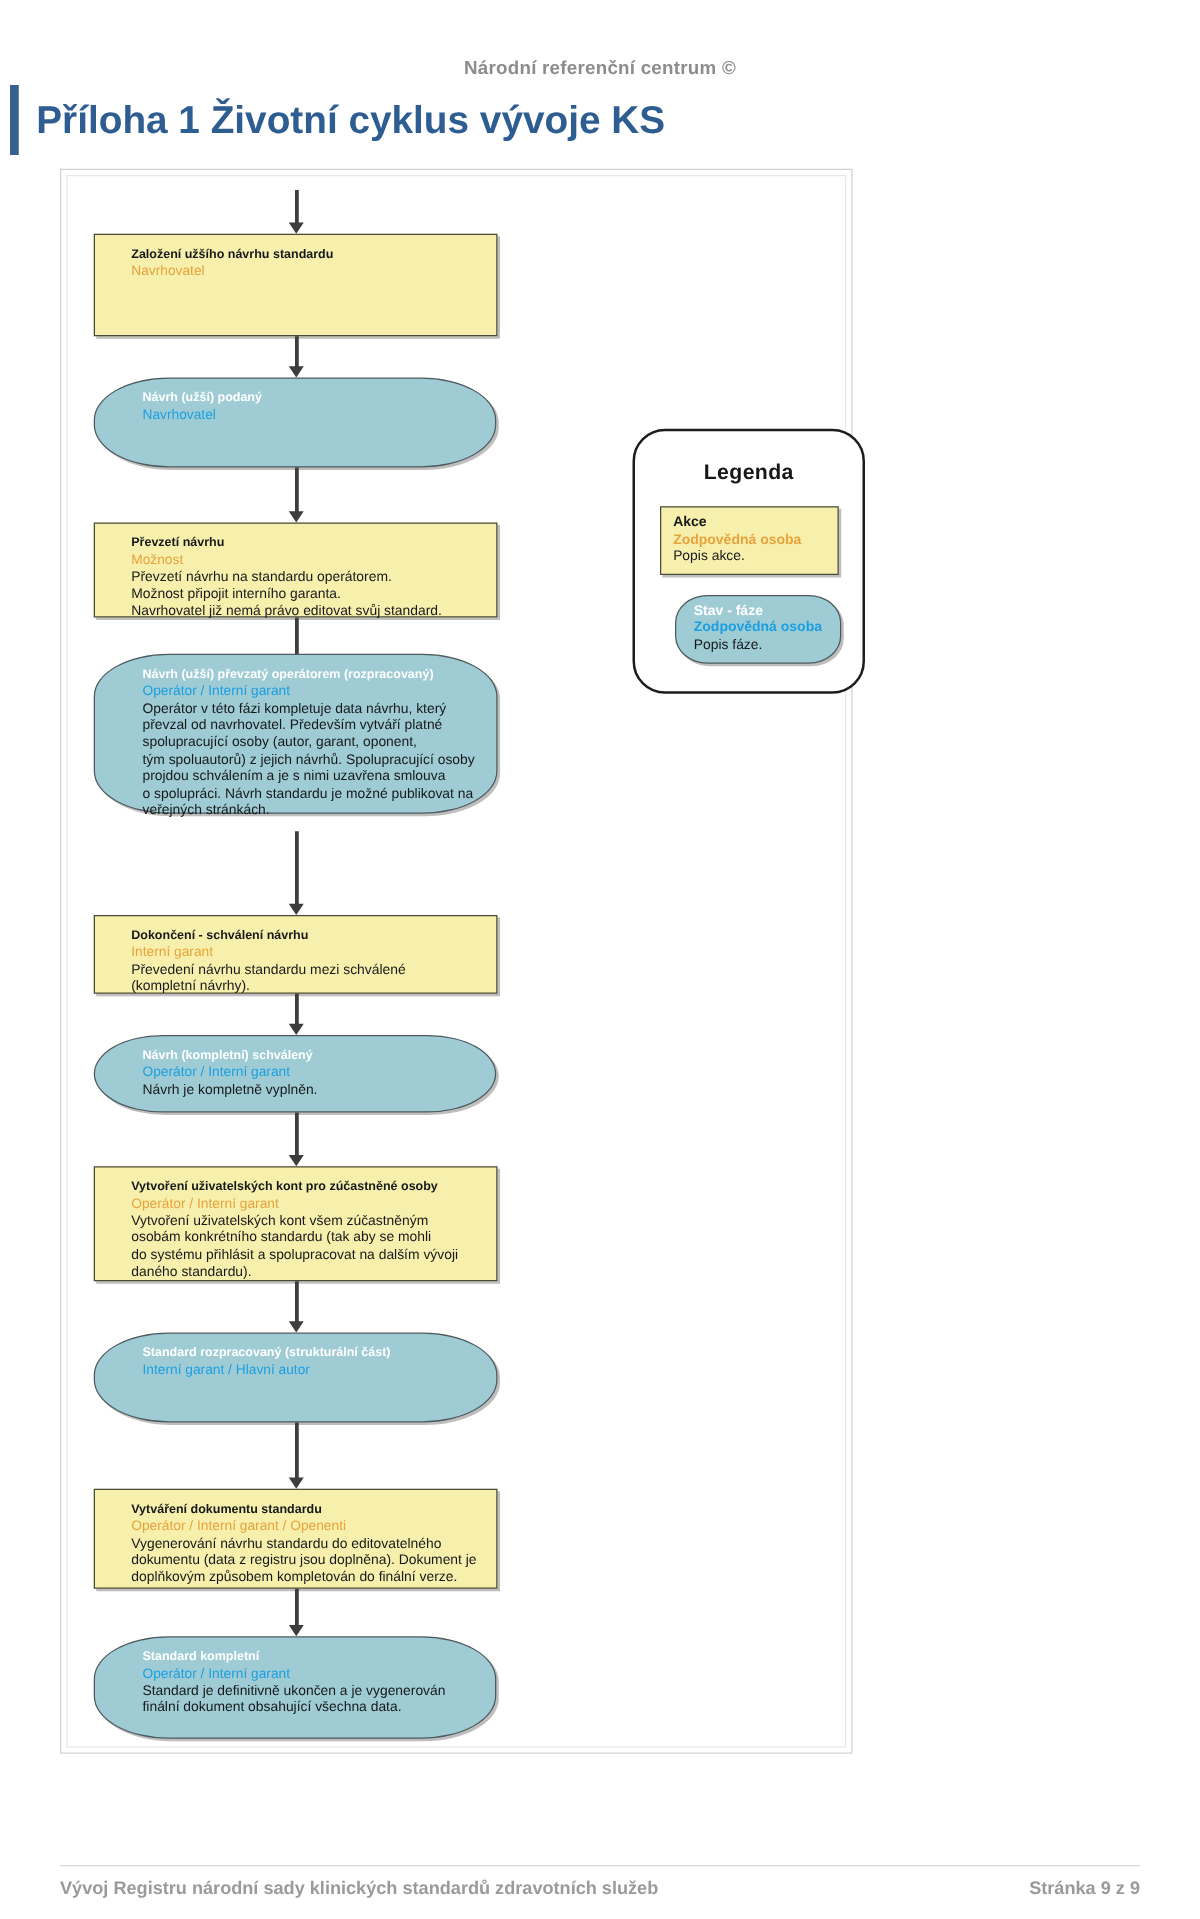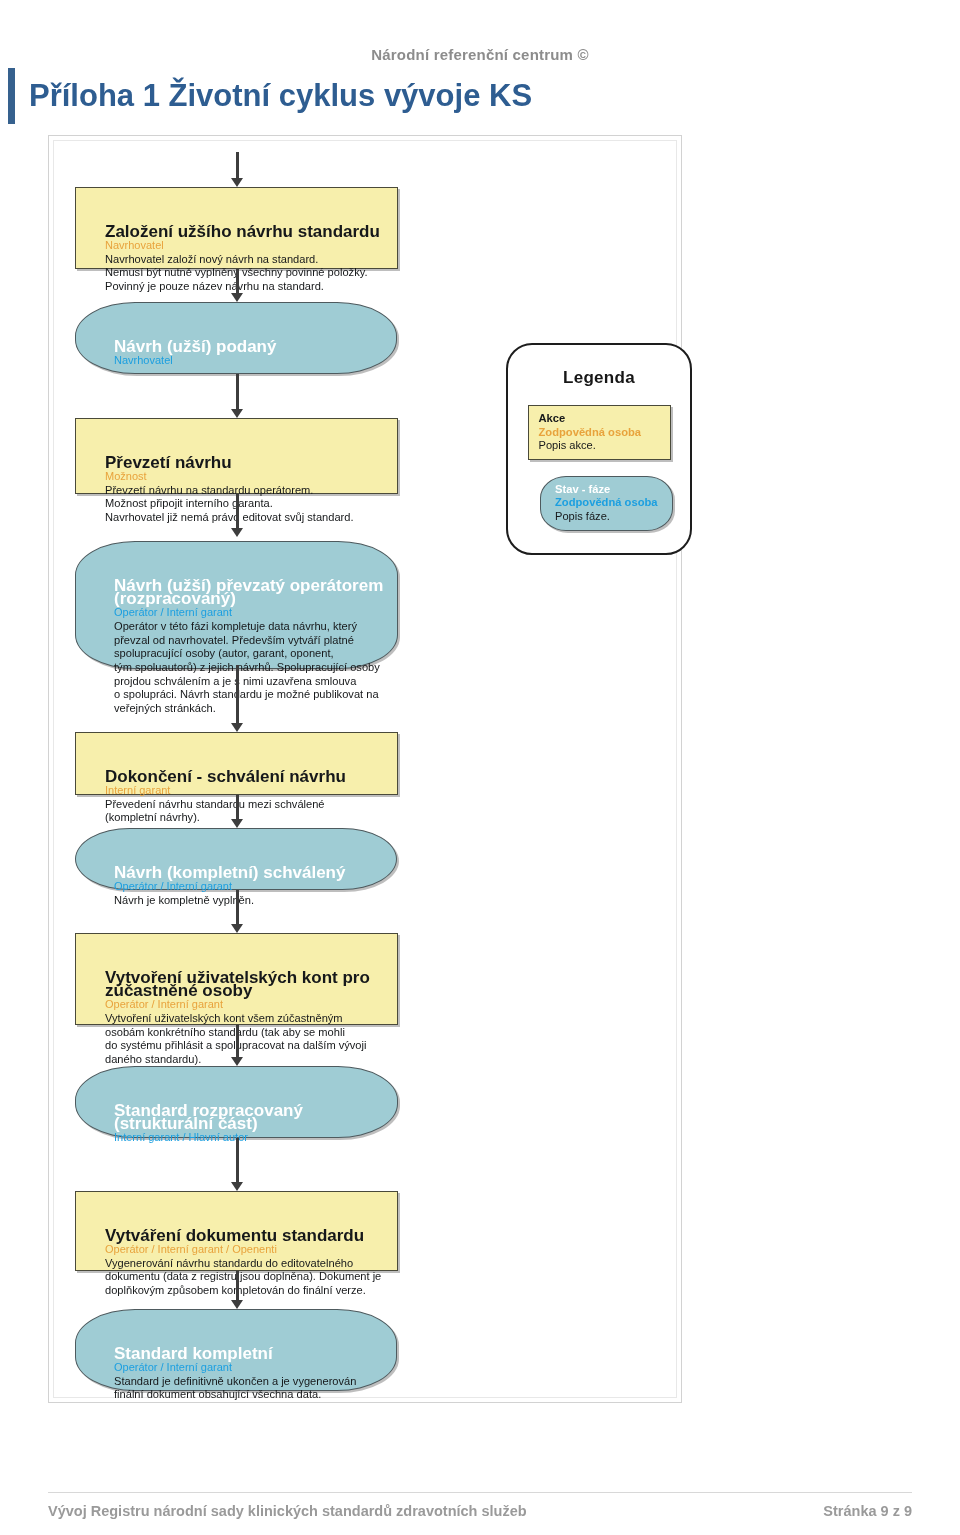--- a/index.html
+++ b/index.html
@@ -94,25 +94,24 @@
   }
   .node.state {
     background: #9fccd4;
     border: 1.5px solid #4e5a5e;
     border-radius: 60px / 34px;
     box-shadow: 2px 2px 0 rgba(110,110,110,0.45);
     padding-left: 38px;
   }
   .node .n-title {
     font-weight: bold;
-    font-size: 17px;
+    font-size: 10px;
     color: #16181a;
     line-height: 13.4px;
     margin-bottom: 0.5px;
-    margin-top: 28px;
   }
   .node.state .n-title {
     color: #ffffff;
     font-weight: bold;
   }
   .node .n-role {
     font-size: 11px;
     font-weight: normal;
     line-height: 13.4px;
     color: #e8a33d;
@@ -239,42 +238,39 @@
 
 <div class="diagram-frame">
   <div class="diagram-frame-inner"></div>
 
   <div class="flow" id="flow">
       <div class="conn" style="top: 16px; height: 27px; left: 161px;"></div>
       <div class="arrowhead" style="top: 42px; left: 156px;"></div>
       <div class="node action" style="top: 51px; left: 0px; width: 323px; height: 82px;">
         <div class="n-title">Založení užšího návrhu standardu</div>
         <div class="n-role">Navrhovatel</div>
-        <div class="n-desc">Navrhovatel založí nový návrh na standard.
-Nemusí být nutně vyplněny všechny povinné položky.
-Povinný je pouze název návrhu na standard.</div>
       </div>
       <div class="conn" style="top: 133px; height: 25px; left: 161px;"></div>
       <div class="arrowhead" style="top: 157px; left: 156px;"></div>
       <div class="node state" style="top: 166px; left: 0px; width: 322px; height: 72px;">
         <div class="n-title">Návrh (užší) podaný</div>
         <div class="n-role">Navrhovatel</div>
       </div>
       <div class="conn" style="top: 238px; height: 36px; left: 161px;"></div>
       <div class="arrowhead" style="top: 273px; left: 156px;"></div>
       <div class="node action" style="top: 282px; left: 0px; width: 323px; height: 76px;">
         <div class="n-title">Převzetí návrhu</div>
         <div class="n-role">Možnost</div>
         <div class="n-desc">Převzetí návrhu na standardu operátorem.
 Možnost připojit interního garanta.
 Navrhovatel již nemá právo editovat svůj standard.</div>
       </div>
       <div class="conn" style="top: 358px; height: 35px; left: 161px;"></div>
       <div class="arrowhead" style="top: 392px; left: 156px;"></div>
-      <div class="node state" style="top: 405px; left: 0px; width: 323px; height: 128px;">
+      <div class="node state" style="top: 387px; left: 0px; width: 323px; height: 128px;">
         <div class="n-title">Návrh (užší) převzatý operátorem (rozpracovaný)</div>
         <div class="n-role">Operátor / Interní garant</div>
         <div class="n-desc">Operátor v této fázi kompletuje data návrhu, který
 převzal od navrhovatel. Především vytváří platné
 spolupracující osoby (autor, garant, oponent,
 tým spoluautorů) z jejich návrhů. Spolupracující osoby
 projdou schválením a je s nimi uzavřena smlouva
 o spolupráci. Návrh standardu je možné publikovat na
 veřejných stránkách.</div>
       </div>

